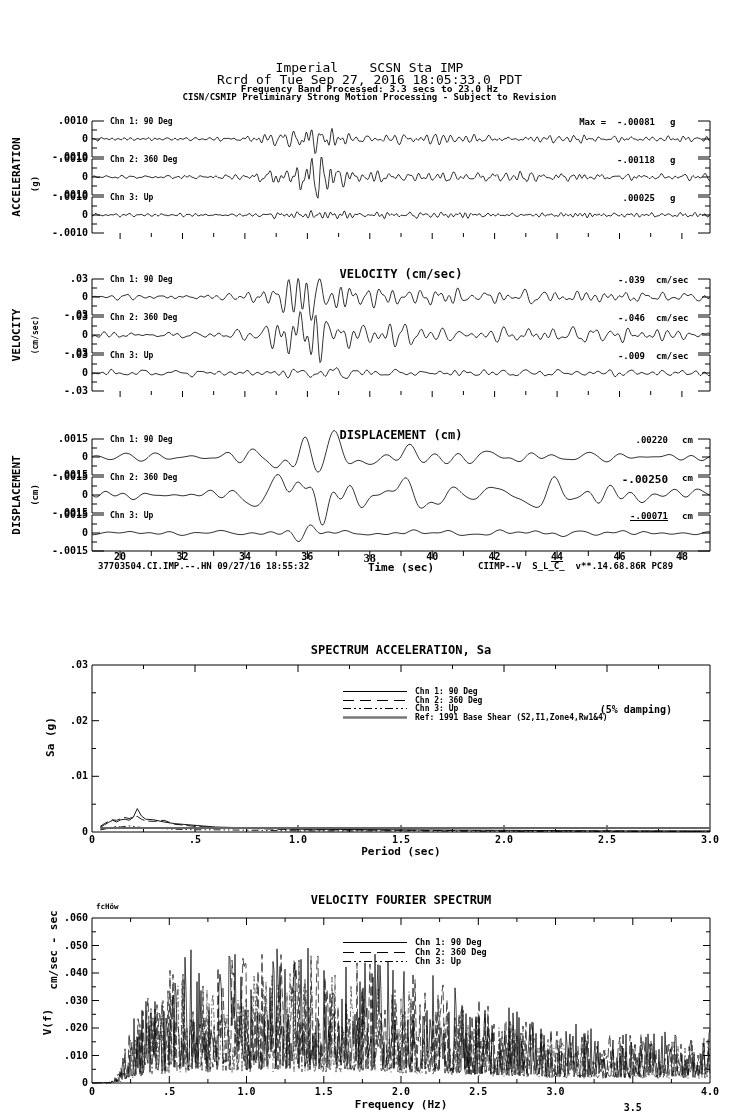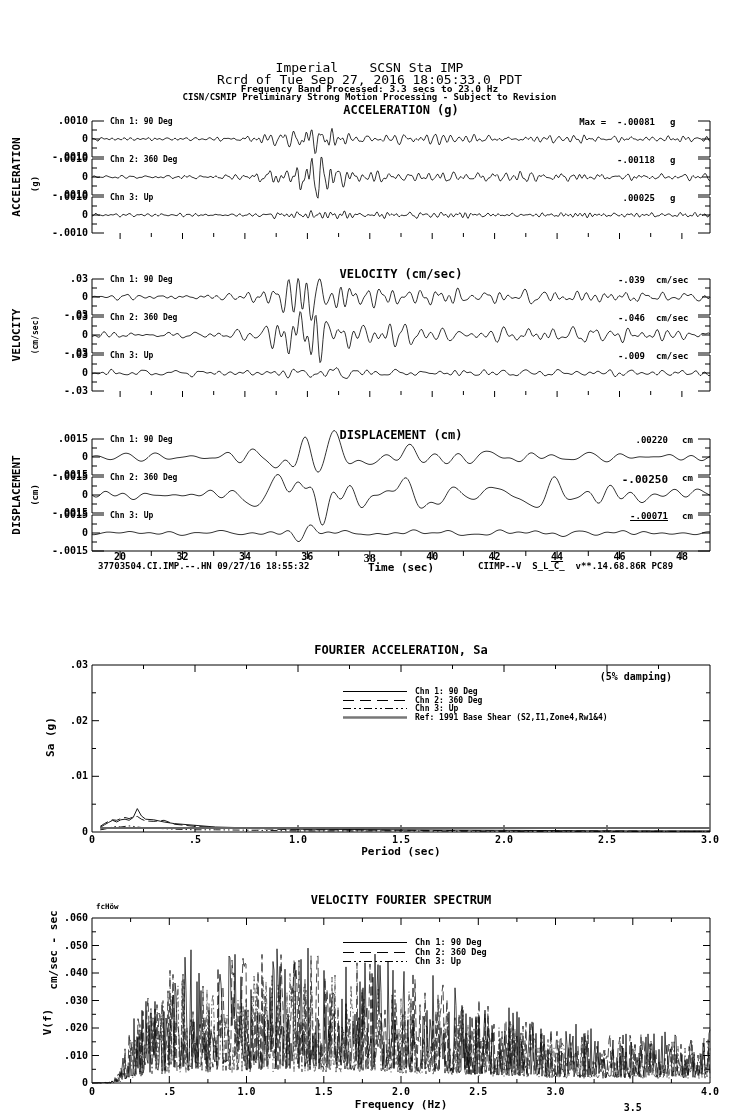--- a/index.html
+++ b/index.html
@@ -197,41 +197,40 @@
       <polyline fill="none" stroke="#000" stroke-width="0.7" stroke-dasharray="9,4" points="92,1083.0 93,1082.9 94,1083.0 95,1082.9 96,1082.9 97,1082.9 98,1082.9 99,1082.9 100,1082.9 101,1082.9 102,1082.9 103,1082.6 104,1082.6 105,1082.5 106,1082.8 107,1082.7 108,1082.9 109,1081.9 110,1082.7 111,1082.8 112,1081.0 113,1082.5 114,1081.3 115,1081.1 116,1078.3 117,1082.0 118,1074.2 119,1074.4 120,1076.5 121,1068.3 122,1080.3 123,1073.0 124,1077.7 125,1048.8 126,1078.6 127,1075.2 128,1072.7 129,1033.7 130,1043.8 131,1055.8 132,1042.3 133,1062.9 134,1073.4 135,1076.1 136,1048.8 137,1058.3 138,1018.7 139,1023.6 140,1074.2 141,1029.0 142,1075.1 143,1011.3 144,1050.1 145,1064.9 146,1051.8 147,1009.3 148,998.1 149,1026.7 150,1046.8 151,1066.2 152,1061.4 153,1017.8 154,1057.6 155,1008.9 156,1058.8 157,1004.6 158,1039.0 159,1013.0 160,1018.8 161,1032.4 162,1001.7 163,1021.5 164,1030.7 165,1071.4 166,1048.8 167,1036.8 168,990.8 169,1050.3 170,970.3 171,1064.4 172,1017.8 173,974.4 174,1013.0 175,1064.6 176,1020.1 177,1070.8 178,1065.7 179,1066.2 180,1068.3 181,1053.1 182,1023.6 183,974.2 184,1067.0 185,1028.0 186,1058.4 187,1050.0 188,1070.2 189,1066.2 190,1033.2 191,1019.6 192,1056.5 193,1011.6 194,1057.3 195,1043.0 196,1063.1 197,1035.6 198,1061.0 199,1047.0 200,1024.4 201,1058.2 202,1070.3 203,986.0 204,1049.4 205,1016.8 206,1048.3 207,1070.2 208,1069.8 209,1035.2 210,1069.7 211,1067.0 212,1062.3 213,1067.2 214,1026.4 215,1052.6 216,1041.1 217,1065.5 218,967.6 219,1036.2 220,1020.4 221,1038.8 222,987.8 223,986.2 224,1017.8 225,1035.8 226,1070.4 227,1036.4 228,1029.5 229,1030.6 230,1069.9 231,1038.2 232,960.2 233,975.1 234,973.2 235,1057.7 236,1020.7 237,1054.9 238,1069.5 239,1057.7 240,1016.1 241,1042.6 242,984.0 243,958.3 244,968.1 245,963.4 246,964.1 247,1070.2 248,1009.9 249,1070.1 250,1051.4 251,1067.6 252,1019.5 253,1038.7 254,1065.0 255,1010.5 256,1061.6 257,1055.4 258,970.9 259,1024.8 260,1011.7 261,1069.8 262,954.4 263,1066.8 264,1067.1 265,996.1 266,1010.2 267,1010.6 268,1040.5 269,1057.3 270,1058.2 271,997.0 272,1049.0 273,1024.2 274,1058.3 275,1049.1 276,1068.0 277,1006.3 278,1069.5 279,995.5 280,1068.3 281,954.6 282,988.2 283,1007.6 284,1046.9 285,1059.7 286,1068.5 287,1033.3 288,1019.1 289,1065.5 290,1030.0 291,1014.6 292,984.7 293,993.3 294,960.3 295,976.5 296,968.3 297,986.8 298,1063.5 299,960.2 300,1054.6 301,1021.3 302,1051.5 303,1023.2 304,1035.1 305,979.4 306,1041.3 307,1063.5 308,1059.5 309,1007.4 310,1069.8 311,955.8 312,1014.0 313,1061.8 314,1066.3 315,1062.6 316,1006.1 317,956.9 318,955.9 319,1063.1 320,1052.3 321,1066.4 322,1066.5 323,1066.2 324,1069.7 325,977.8 326,1010.6 327,989.3 328,1008.9 329,1068.4 330,992.0 331,1058.5 332,1022.3 333,1017.2 334,1013.4 335,1058.2 336,1048.2 337,1068.0 338,1006.8 339,1043.5 340,1062.2 341,1045.9 342,1045.1 343,1032.4 344,1032.3 345,1069.0 346,1003.7 347,1068.3 348,1069.4 349,1018.8 350,1036.2 351,1069.4 352,1068.8 353,1064.9 354,1070.3 355,1066.3 356,1065.0 357,962.8 358,1068.6 359,1017.7 360,1064.6 361,1060.6 362,989.0 363,1070.4 364,1021.3 365,1043.5 366,1070.4 367,1028.1 368,1069.0 369,1003.5 370,964.0 371,1043.1 372,971.4 373,1037.9 374,1044.1 375,1060.6 376,1053.8 377,1035.8 378,1046.6 379,1020.0 380,1047.5 381,1013.2 382,1027.7 383,1064.0 384,1029.9 385,1009.9 386,1037.2 387,1070.8 388,1050.0 389,1069.5 390,1067.2 391,1067.9 392,994.9 393,1068.1 394,1069.8 395,1009.7 396,1003.0 397,1027.9 398,1063.9 399,1065.0 400,1070.1 401,1049.7 402,1046.1 403,1014.5 404,1068.1 405,1068.6 406,1070.5 407,1063.9 408,1037.4 409,1063.1 410,1071.7 411,998.8 412,1071.7 413,973.0 414,1048.7 415,979.4 416,1025.1 417,1068.6 418,1037.0 419,1041.6 420,1004.6 421,1065.0 422,1068.7 423,1036.9 424,1044.5 425,992.8 426,1026.4 427,1026.7 428,1063.6 429,1071.6 430,1070.8 431,1046.5 432,1065.1 433,1020.9 434,1070.2 435,1060.5 436,1011.1 437,1056.6 438,994.8 439,1071.0 440,1014.8 441,1008.7 442,991.6 443,984.9 444,1032.6 445,1073.1 446,1023.8 447,999.6 448,1072.8 449,1073.1 450,1048.7 451,1071.1 452,1068.1 453,1073.4 454,1063.8 455,1017.7 456,1071.6 457,1072.3 458,1064.5 459,1014.0 460,1067.3 461,1011.6 462,1009.1 463,1006.9 464,1049.0 465,1068.6 466,1033.0 467,1073.9 468,1043.2 469,1074.2 470,1053.2 471,1074.3 472,1016.1 473,1041.2 474,1072.3 475,1074.5 476,1016.9 477,1047.6 478,1041.7 479,999.9 480,1048.4 481,1041.0 482,1073.2 483,1037.5 484,1067.0 485,1013.9 486,1072.2 487,1064.6 488,1006.1 489,1070.8 490,1051.7 491,1074.6 492,1030.8 493,1043.9 494,1024.1 495,1072.3 496,1064.3 497,1075.1 498,1051.0 499,1058.5 500,1052.8 501,1072.5 502,1031.4 503,1067.0 504,1070.1 505,1022.0 506,1020.7 507,1075.2 508,1043.1 509,1075.7 510,1021.4 511,1066.7 512,1075.8 513,1074.9 514,1040.1 515,1057.3 516,1038.8 517,1036.2 518,1073.8 519,1075.5 520,1047.5 521,1032.9 522,1073.0 523,1026.0 524,1076.2 525,1052.3 526,1022.0 527,1072.0 528,1076.2 529,1072.6 530,1050.9 531,1028.9 532,1021.9 533,1038.7 534,1075.9 535,1075.6 536,1068.3 537,1059.8 538,1067.3 539,1074.2 540,1056.2 541,1034.1 542,1055.1 543,1059.8 544,1044.2 545,1063.6 546,1076.7 547,1060.3 548,1061.7 549,1059.5 550,1047.6 551,1029.7 552,1050.9 553,1071.6 554,1068.4 555,1075.6 556,1045.2 557,1031.3 558,1076.2 559,1073.9 560,1040.3 561,1036.5 562,1069.4 563,1069.5 564,1077.2 565,1073.5 566,1057.8 567,1066.2 568,1058.6 569,1046.1 570,1071.9 571,1070.7 572,1065.7 573,1056.1 574,1069.5 575,1053.9 576,1052.8 577,1066.8 578,1046.5 579,1072.5 580,1077.4 581,1065.7 582,1037.5 583,1076.8 584,1074.7 585,1032.4 586,1055.3 587,1054.9 588,1030.6 589,1068.1 590,1065.4 591,1073.9 592,1077.5 593,1074.8 594,1076.3 595,1062.2 596,1067.3 597,1046.2 598,1057.5 599,1064.5 600,1066.6 601,1071.8 602,1060.3 603,1075.8 604,1050.2 605,1077.5 606,1077.6 607,1070.0 608,1057.8 609,1040.1 610,1034.6 611,1068.1 612,1056.4 613,1047.9 614,1060.5 615,1075.3 616,1074.1 617,1077.7 618,1049.4 619,1042.5 620,1037.0 621,1075.8 622,1066.7 623,1033.0 624,1058.9 625,1077.8 626,1052.0 627,1071.5 628,1072.0 629,1077.0 630,1035.3 631,1039.3 632,1050.4 633,1047.3 634,1074.4 635,1044.6 636,1071.3 637,1071.8 638,1076.7 639,1053.2 640,1076.9 641,1033.8 642,1063.0 643,1039.8 644,1042.1 645,1056.5 646,1077.5 647,1077.8 648,1074.6 649,1061.9 650,1043.7 651,1072.3 652,1071.3 653,1074.0 654,1050.5 655,1065.0 656,1050.3 657,1076.2 658,1064.8 659,1062.3 660,1075.0 661,1070.9 662,1077.2 663,1077.8 664,1075.3 665,1058.3 666,1076.5 667,1077.5 668,1054.8 669,1044.1 670,1048.1 671,1052.4 672,1041.9 673,1071.7 674,1077.7 675,1077.7 676,1052.4 677,1071.1 678,1060.0 679,1062.0 680,1066.2 681,1044.2 682,1077.7 683,1064.6 684,1074.4 685,1077.6 686,1067.8 687,1072.0 688,1074.3 689,1046.5 690,1048.9 691,1069.4 692,1060.5 693,1061.9 694,1074.3 695,1077.5 696,1069.8 697,1071.7 698,1055.0 699,1068.9 700,1074.7 701,1072.3 702,1072.3 703,1063.9 704,1038.4 705,1070.7 706,1067.1 707,1070.7 708,1052.6 709,1057.3 710,1077.6"></polyline>
       <polyline fill="none" stroke="#333" stroke-width="0.7" stroke-dasharray="6,2.5,1.5,2.5" points="92,1083.0 93,1083.0 94,1083.0 95,1082.9 96,1083.0 97,1082.9 98,1082.9 99,1082.9 100,1082.9 101,1082.8 102,1082.8 103,1082.8 104,1082.6 105,1082.8 106,1082.9 107,1082.2 108,1082.9 109,1082.6 110,1082.6 111,1082.6 112,1082.4 113,1080.9 114,1081.7 115,1077.5 116,1081.9 117,1081.6 118,1077.5 119,1079.8 120,1081.8 121,1081.4 122,1076.5 123,1070.6 124,1068.0 125,1053.2 126,1068.0 127,1074.2 128,1077.0 129,1069.6 130,1039.9 131,1041.6 132,1077.0 133,1077.5 134,1076.3 135,1038.7 136,1042.6 137,1066.6 138,1030.1 139,1041.0 140,1024.5 141,1076.2 142,1061.4 143,1068.7 144,1052.3 145,1044.5 146,1054.7 147,1050.6 148,1021.3 149,1053.6 150,1018.6 151,1007.2 152,1073.8 153,1046.5 154,1020.2 155,1053.6 156,1070.2 157,1028.3 158,1066.1 159,1031.4 160,1040.1 161,1013.6 162,1074.0 163,1000.5 164,1051.0 165,1073.4 166,1065.8 167,1071.4 168,1045.1 169,1073.6 170,1025.3 171,996.4 172,1061.6 173,1060.4 174,1025.2 175,1067.5 176,1022.0 177,1004.2 178,985.9 179,1055.3 180,1072.3 181,1068.2 182,980.9 183,1048.8 184,979.2 185,1048.9 186,1072.3 187,1027.9 188,1067.9 189,1071.8 190,1065.8 191,1067.0 192,1043.4 193,1019.3 194,1038.9 195,1062.2 196,1060.5 197,1066.9 198,1061.2 199,1062.3 200,1067.0 201,1062.9 202,1051.5 203,1019.0 204,1032.9 205,1047.6 206,1071.3 207,989.4 208,1072.3 209,1002.6 210,1071.7 211,1033.4 212,1000.9 213,994.2 214,1017.5 215,1046.3 216,1037.4 217,1047.3 218,1056.1 219,1059.6 220,1056.4 221,1014.4 222,1018.5 223,1070.5 224,1055.0 225,1017.4 226,1029.2 227,1015.2 228,1017.2 229,1068.9 230,1058.4 231,1070.7 232,1072.4 233,1047.5 234,1070.8 235,1037.3 236,1019.1 237,1070.2 238,1000.2 239,1044.3 240,1006.3 241,1020.3 242,1072.4 243,1005.3 244,1031.4 245,1067.1 246,999.5 247,1029.3 248,1041.4 249,1060.6 250,1071.8 251,1066.5 252,996.1 253,1035.6 254,976.2 255,990.4 256,1013.5 257,982.3 258,1060.6 259,1026.2 260,1058.6 261,1044.5 262,1035.4 263,977.4 264,1000.2 265,1060.5 266,981.5 267,1011.1 268,1069.1 269,1031.5 270,1042.0 271,1018.7 272,974.4 273,1071.9 274,1068.4 275,1068.4 276,1020.7 277,1041.3 278,984.8 279,995.7 280,1044.9 281,1065.7 282,1065.7 283,1060.5 284,1029.5 285,1040.1 286,1068.9 287,992.3 288,1053.8 289,1026.9 290,973.5 291,1001.1 292,988.6 293,1011.7 294,1071.6 295,989.6 296,1059.3 297,1053.5 298,1066.9 299,1060.5 300,1054.4 301,1047.4 302,1071.9 303,1010.1 304,986.9 305,1071.4 306,990.1 307,1035.5 308,1071.8 309,1041.0 310,1069.6 311,986.5 312,990.9 313,1027.7 314,1071.1 315,1071.0 316,1064.2 317,1039.5 318,1047.6 319,1023.4 320,1030.8 321,1070.0 322,1044.9 323,1071.8 324,1060.7 325,1046.8 326,1072.0 327,1059.7 328,1048.8 329,1031.4 330,1071.0 331,1064.3 332,977.1 333,1063.1 334,1064.8 335,975.0 336,1072.1 337,1048.8 338,1039.7 339,1069.2 340,1068.3 341,1072.2 342,1027.0 343,1030.3 344,1057.7 345,1050.7 346,1010.5 347,1008.2 348,1046.3 349,1043.7 350,1042.8 351,985.3 352,1008.0 353,1008.9 354,1070.1 355,1055.6 356,1034.0 357,1034.5 358,1035.6 359,1070.7 360,1071.5 361,1068.0 362,992.5 363,1035.9 364,998.9 365,1025.2 366,1053.2 367,1061.3 368,1067.9 369,1059.2 370,1043.4 371,1071.8 372,1070.0 373,1068.3 374,1052.6 375,1070.9 376,1032.1 377,1044.4 378,987.8 379,1016.9 380,1020.8 381,1070.6 382,1070.4 383,1052.4 384,1069.4 385,1071.5 386,1059.9 387,1057.1 388,1064.4 389,1039.3 390,1070.3 391,1072.3 392,1058.4 393,1053.3 394,1065.2 395,989.8 396,1064.5 397,1054.9 398,1072.0 399,1028.5 400,1072.9 401,998.7 402,1073.0 403,1073.0 404,1072.1 405,1011.4 406,1073.2 407,1030.4 408,1017.1 409,991.5 410,1008.3 411,1072.4 412,1065.5 413,1046.7 414,1019.2 415,1073.7 416,1061.9 417,1073.8 418,1069.8 419,1071.9 420,1072.7 421,1073.6 422,1073.8 423,1045.2 424,1061.6 425,1063.7 426,1074.0 427,1045.3 428,1067.3 429,1052.7 430,1071.8 431,1060.4 432,1060.7 433,1074.1 434,1070.5 435,1038.7 436,1068.9 437,1015.8 438,1010.9 439,1000.4 440,1057.2 441,1045.9 442,1042.9 443,1044.2 444,1023.6 445,1030.3 446,1038.8 447,1034.4 448,1012.8 449,1068.1 450,1064.4 451,1072.2 452,1074.6 453,1052.2 454,1069.4 455,1025.0 456,1041.2 457,1073.8 458,1025.1 459,1073.6 460,1015.7 461,1023.9 462,1044.0 463,1009.7 464,1052.1 465,1071.9 466,1074.9 467,1063.5 468,1024.8 469,1072.5 470,1035.3 471,1074.5 472,1073.8 473,1056.8 474,1028.9 475,1074.2 476,1025.8 477,1064.2 478,1013.4 479,1076.0 480,1039.2 481,1064.8 482,1074.8 483,1043.3 484,1056.7 485,1073.6 486,1040.8 487,1056.4 488,1016.5 489,1035.6 490,1042.3 491,1038.2 492,1065.9 493,1076.3 494,1064.9 495,1069.7 496,1068.7 497,1075.0 498,1068.2 499,1027.7 500,1067.8 501,1048.8 502,1064.1 503,1071.2 504,1076.4 505,1058.3 506,1075.8 507,1067.2 508,1055.2 509,1026.5 510,1064.5 511,1024.0 512,1060.1 513,1025.6 514,1073.3 515,1028.8 516,1053.9 517,1075.6 518,1069.4 519,1075.1 520,1036.4 521,1042.7 522,1069.4 523,1075.0 524,1055.0 525,1039.3 526,1061.3 527,1077.4 528,1058.2 529,1067.0 530,1031.6 531,1050.3 532,1034.6 533,1033.3 534,1039.4 535,1039.3 536,1054.7 537,1069.9 538,1047.9 539,1077.1 540,1047.7 541,1070.5 542,1032.6 543,1063.6 544,1073.5 545,1077.7 546,1049.2 547,1077.6 548,1039.4 549,1076.9 550,1077.7 551,1033.9 552,1077.7 553,1052.1 554,1047.9 555,1075.9 556,1058.8 557,1050.8 558,1041.5 559,1078.0 560,1045.5 561,1075.1 562,1042.9 563,1045.0 564,1046.3 565,1072.4 566,1078.1 567,1077.3 568,1068.4 569,1076.3 570,1070.6 571,1042.5 572,1065.9 573,1072.1 574,1070.7 575,1073.6 576,1067.4 577,1070.5 578,1061.5 579,1064.4 580,1078.0 581,1049.4 582,1036.9 583,1051.2 584,1078.3 585,1038.7 586,1074.4 587,1068.3 588,1074.5 589,1077.0 590,1076.8 591,1078.4 592,1074.6 593,1061.4 594,1070.6 595,1077.1 596,1073.3 597,1077.1 598,1077.8 599,1075.8 600,1063.6 601,1062.0 602,1053.8 603,1078.4 604,1062.3 605,1050.4 606,1058.7 607,1055.8 608,1073.9 609,1067.1 610,1060.3 611,1068.2 612,1049.9 613,1076.5 614,1072.8 615,1062.7 616,1077.1 617,1072.2 618,1075.0 619,1069.7 620,1041.5 621,1046.9 622,1046.4 623,1069.5 624,1068.6 625,1056.0 626,1074.5 627,1070.6 628,1067.6 629,1071.8 630,1078.6 631,1060.2 632,1046.1 633,1066.9 634,1051.4 635,1044.6 636,1076.5 637,1063.4 638,1060.4 639,1074.1 640,1056.6 641,1077.6 642,1075.0 643,1078.7 644,1065.1 645,1068.9 646,1067.7 647,1053.1 648,1056.6 649,1075.5 650,1054.6 651,1041.1 652,1075.7 653,1061.3 654,1074.7 655,1076.6 656,1076.8 657,1071.9 658,1078.5 659,1077.4 660,1076.4 661,1061.5 662,1073.5 663,1065.3 664,1075.8 665,1069.0 666,1071.1 667,1073.7 668,1066.4 669,1078.6 670,1067.6 671,1053.5 672,1077.3 673,1076.1 674,1040.5 675,1057.2 676,1077.3 677,1067.1 678,1046.2 679,1073.7 680,1075.6 681,1077.0 682,1070.2 683,1074.8 684,1077.7 685,1048.0 686,1078.5 687,1058.7 688,1078.5 689,1065.5 690,1072.2 691,1071.0 692,1041.6 693,1068.1 694,1052.2 695,1067.4 696,1073.3 697,1068.5 698,1066.1 699,1078.5 700,1053.1 701,1061.3 702,1077.4 703,1074.0 704,1072.6 705,1078.2 706,1064.7 707,1076.9 708,1039.7 709,1061.7 710,1048.2"></polyline>
       <polyline fill="none" stroke="#000" stroke-width="0.7" points="92,1083.0 93,1083.0 94,1082.9 95,1082.9 96,1082.9 97,1082.8 98,1082.8 99,1082.5 100,1082.9 101,1082.9 102,1082.8 103,1082.4 104,1082.8 105,1082.2 106,1082.7 107,1082.9 108,1082.9 109,1082.7 110,1082.9 111,1082.7 112,1080.9 113,1082.2 114,1082.4 115,1079.5 116,1082.1 117,1078.9 118,1081.8 119,1079.6 120,1071.5 121,1077.9 122,1068.7 123,1058.1 124,1068.2 125,1079.0 126,1077.9 127,1077.5 128,1066.1 129,1077.3 130,1055.0 131,1075.8 132,1074.8 133,1076.1 134,1018.5 135,1064.8 136,1074.5 137,1036.5 138,1068.3 139,1036.4 140,1072.1 141,1059.5 142,1010.3 143,1073.2 144,1069.0 145,1046.5 146,1001.3 147,1059.4 148,1063.4 149,1025.2 150,1072.3 151,1013.0 152,1039.2 153,1044.3 154,1055.3 155,1001.4 156,1060.9 157,1068.4 158,1070.2 159,1062.2 160,1032.7 161,1032.5 162,1071.2 163,1070.7 164,1011.5 165,1070.2 166,1018.0 167,1027.5 168,1035.7 169,1065.3 170,1032.8 171,1020.5 172,1019.1 173,995.0 174,1067.1 175,983.0 176,992.6 177,1026.7 178,1027.8 179,1035.9 180,1066.1 181,1056.7 182,1041.6 183,1066.7 184,1035.4 185,957.2 186,990.2 187,1034.8 188,1066.9 189,1066.5 190,1017.3 191,949.8 192,1068.9 193,1053.2 194,1021.8 195,1042.9 196,1068.4 197,981.6 198,1068.5 199,973.1 200,1028.4 201,990.5 202,1048.6 203,1052.8 204,1037.7 205,1060.1 206,1039.2 207,1069.0 208,1049.0 209,1010.3 210,1045.0 211,1030.5 212,1036.4 213,1041.9 214,1058.8 215,1062.0 216,1045.9 217,1069.5 218,1065.0 219,985.7 220,974.2 221,984.0 222,1005.6 223,1064.0 224,1059.7 225,1062.5 226,1060.6 227,1060.0 228,1060.7 229,956.0 230,957.8 231,998.0 232,1025.4 233,997.4 234,1018.7 235,954.3 236,1010.1 237,1020.8 238,1051.7 239,1031.6 240,1018.6 241,976.7 242,1040.2 243,1054.5 244,1060.8 245,1009.6 246,1069.5 247,1068.8 248,1050.5 249,1044.3 250,1069.3 251,989.5 252,1028.4 253,1060.4 254,1054.4 255,1060.6 256,1062.9 257,1015.6 258,1024.7 259,1068.7 260,1061.3 261,1052.2 262,1068.6 263,1050.3 264,1014.3 265,1045.3 266,1035.8 267,1066.5 268,1020.1 269,1030.4 270,987.5 271,1051.9 272,1029.6 273,961.5 274,970.1 275,1022.2 276,1068.9 277,948.8 278,980.9 279,1001.6 280,966.4 281,1034.5 282,1026.1 283,1066.2 284,1024.0 285,969.2 286,1027.8 287,1067.5 288,1014.0 289,1024.4 290,1068.5 291,1043.2 292,1061.1 293,1049.7 294,968.0 295,962.3 296,1046.9 297,1030.8 298,1037.7 299,1068.5 300,1021.8 301,959.3 302,1020.1 303,1055.6 304,1034.2 305,1066.2 306,1061.6 307,1053.8 308,948.1 309,1056.1 310,1064.9 311,1049.8 312,1059.4 313,1035.7 314,1059.1 315,1032.7 316,1066.2 317,1018.1 318,1018.9 319,1069.1 320,1060.1 321,1043.3 322,1056.4 323,1055.2 324,970.4 325,1043.7 326,1010.4 327,1067.6 328,1040.9 329,1025.9 330,1046.5 331,1012.6 332,999.7 333,992.8 334,994.4 335,1055.8 336,1061.1 337,1064.7 338,1043.7 339,1025.8 340,1050.5 341,1065.0 342,998.9 343,1059.4 344,1063.0 345,1060.7 346,966.9 347,1065.8 348,1052.0 349,1050.8 350,1069.2 351,1062.0 352,1047.1 353,1021.1 354,1044.1 355,1014.1 356,1061.3 357,1027.7 358,1017.7 359,1067.3 360,981.6 361,1069.6 362,1056.0 363,987.8 364,1024.5 365,962.7 366,1017.2 367,1008.1 368,1057.7 369,1048.2 370,1045.8 371,1035.6 372,1069.3 373,977.2 374,1067.1 375,954.1 376,1028.8 377,989.3 378,964.6 379,1014.2 380,965.3 381,992.2 382,1059.3 383,1069.4 384,1041.7 385,1068.0 386,1065.4 387,1053.7 388,961.5 389,1024.4 390,1059.0 391,1046.2 392,1037.5 393,970.2 394,1068.6 395,1019.8 396,1040.2 397,1034.5 398,1041.6 399,1067.0 400,1050.9 401,1069.9 402,1069.6 403,1004.6 404,971.4 405,1040.9 406,1066.9 407,1047.8 408,1019.6 409,1066.5 410,1069.6 411,1057.6 412,1061.2 413,1020.0 414,1045.5 415,1041.9 416,1059.3 417,1071.2 418,1067.2 419,1071.4 420,1070.9 421,1058.9 422,1065.3 423,1016.2 424,1020.7 425,1069.1 426,1056.1 427,1010.3 428,1052.9 429,1050.8 430,1019.4 431,1028.9 432,1050.9 433,975.4 434,1039.3 435,1071.5 436,1063.5 437,1065.7 438,1070.5 439,1069.9 440,1038.6 441,1027.7 442,1036.7 443,1059.1 444,1033.1 445,1066.8 446,1061.0 447,1071.1 448,1066.7 449,1011.8 450,1071.5 451,1068.5 452,1068.7 453,1072.9 454,1039.9 455,987.8 456,1005.6 457,1047.2 458,1065.7 459,1072.8 460,1072.0 461,1070.1 462,1005.4 463,1058.1 464,1038.7 465,1069.7 466,1013.6 467,1068.0 468,1051.8 469,1073.6 470,1016.9 471,1058.2 472,1060.7 473,1073.0 474,1065.4 475,1073.9 476,1016.6 477,1074.0 478,1050.8 479,1017.3 480,1074.1 481,1065.5 482,1073.7 483,1060.4 484,1027.1 485,1010.1 486,1035.4 487,1053.7 488,1028.2 489,1028.5 490,1064.0 491,1073.7 492,1025.4 493,1036.8 494,1074.0 495,1061.2 496,1058.8 497,1056.9 498,1074.5 499,1074.9 500,1038.3 501,1067.7 502,1075.0 503,1058.1 504,1043.8 505,1031.2 506,1060.5 507,1071.9 508,1073.7 509,1007.7 510,1069.3 511,1053.0 512,1072.2 513,1012.9 514,1040.7 515,1075.1 516,1067.2 517,1011.7 518,1069.8 519,1017.4 520,1075.7 521,1049.9 522,1041.5 523,1069.7 524,1059.4 525,1067.8 526,1066.1 527,1073.6 528,1053.7 529,1041.0 530,1023.7 531,1074.4 532,1060.0 533,1022.6 534,1058.2 535,1070.6 536,1033.3 537,1075.3 538,1074.0 539,1071.8 540,1065.2 541,1028.7 542,1076.2 543,1059.0 544,1035.2 545,1054.7 546,1076.3 547,1074.9 548,1049.7 549,1076.4 550,1071.3 551,1053.3 552,1072.0 553,1075.5 554,1076.4 555,1074.0 556,1072.5 557,1076.6 558,1059.9 559,1048.3 560,1076.6 561,1065.2 562,1053.2 563,1054.0 564,1072.1 565,1076.8 566,1031.3 567,1044.6 568,1073.6 569,1046.5 570,1033.9 571,1065.3 572,1047.2 573,1036.0 574,1076.8 575,1072.1 576,1024.1 577,1074.5 578,1076.4 579,1074.9 580,1076.9 581,1075.2 582,1076.3 583,1072.2 584,1033.6 585,1077.1 586,1054.3 587,1040.7 588,1077.0 589,1058.8 590,1075.3 591,1028.6 592,1073.6 593,1073.7 594,1055.9 595,1041.1 596,1074.3 597,1063.2 598,1041.2 599,1073.6 600,1052.6 601,1065.0 602,1059.2 603,1062.7 604,1058.8 605,1065.3 606,1077.3 607,1072.0 608,1074.3 609,1076.3 610,1075.9 611,1075.9 612,1056.5 613,1040.0 614,1076.8 615,1077.1 616,1071.6 617,1057.3 618,1076.7 619,1076.9 620,1052.9 621,1077.4 622,1045.9 623,1053.1 624,1076.9 625,1077.2 626,1033.9 627,1070.4 628,1074.1 629,1073.2 630,1077.5 631,1042.0 632,1075.4 633,1067.6 634,1076.2 635,1071.3 636,1065.4 637,1057.3 638,1065.3 639,1076.6 640,1046.0 641,1045.4 642,1066.9 643,1066.8 644,1077.5 645,1058.2 646,1036.9 647,1072.4 648,1033.9 649,1054.5 650,1072.8 651,1043.9 652,1043.9 653,1065.3 654,1033.7 655,1064.6 656,1074.5 657,1077.4 658,1075.0 659,1049.3 660,1076.9 661,1062.9 662,1035.9 663,1072.4 664,1072.8 665,1031.9 666,1054.0 667,1045.1 668,1069.5 669,1058.2 670,1049.1 671,1049.2 672,1076.2 673,1071.2 674,1071.7 675,1034.9 676,1036.5 677,1066.8 678,1074.1 679,1075.5 680,1073.0 681,1066.0 682,1054.4 683,1077.4 684,1077.4 685,1060.4 686,1070.6 687,1059.5 688,1075.4 689,1066.6 690,1044.9 691,1040.0 692,1048.8 693,1077.3 694,1054.2 695,1074.6 696,1073.6 697,1065.0 698,1075.4 699,1069.7 700,1073.4 701,1053.8 702,1074.3 703,1042.9 704,1047.6 705,1074.7 706,1071.0 707,1071.6 708,1071.7 709,1033.7 710,1029.6"></polyline>
     </svg>
 
   <div class="abs hdr" style="top:60px;font-size:13px">Imperial    SCSN Sta IMP</div>
   <div class="abs hdr" style="top:72px;font-size:13px">Rcrd of Tue Sep 27, 2016 18:05:33.0 PDT</div>
   <div class="abs hdr b" style="top:83px;font-size:9.5px">Frequency Band Processed: 3.3 secs to 23.0 Hz</div>
   <div class="abs hdr b" style="top:92px;font-size:9px">CISN/CSMIP Preliminary Strong Motion Processing - Subject to Revision</div>
 
-  <div class="abs ctr b" style="top:103px;font-size:12px">ACCELERATION (g)</div>
   <div class="abs ctr b" style="top:267px;font-size:12px">VELOCITY (cm/sec)</div>
   <div class="abs ctr b" style="top:428px;font-size:12px">DISPLACEMENT (cm)</div>
-  <div class="abs ctr b" style="top:643px;font-size:12px">FOURIER ACCELERATION, Sa</div>
+  <div class="abs ctr b" style="top:643px;font-size:12px">SPECTRUM ACCELERATION, Sa</div>
   <div class="abs ctr b" style="top:893px;font-size:12px">VELOCITY FOURIER SPECTRUM</div>
 
   <div class="abs rot b" style="left:16px;top:177px;font-size:11px">ACCELERATION</div>
   <div class="abs rot b" style="left:35px;top:184px;font-size:9px">(g)</div>
   <div class="abs rot b" style="left:16px;top:335px;font-size:11px">VELOCITY</div>
   <div class="abs rot b" style="left:35px;top:335px;font-size:8px">(cm/sec)</div>
   <div class="abs rot b" style="left:16px;top:495px;font-size:11px">DISPLACEMENT</div>
   <div class="abs rot b" style="left:35px;top:495px;font-size:9px">(cm)</div>
   <div class="abs rot b" style="left:50px;top:737px;font-size:11px">Sa (g)</div>
   <div class="abs rot b" style="left:53px;top:950px;font-size:11px">cm/sec - sec</div>
   <div class="abs rot b" style="left:47px;top:1022px;font-size:11px">V(f)</div>
 
   <div class="abs ctr b" style="top:561px;font-size:11px">Time (sec)</div>
   <div class="abs b" style="left:98px;top:561px;font-size:9px">37703504.CI.IMP.--.HN 09/27/16 18:55:32</div>
   <div class="abs b" style="left:478px;top:561px;font-size:9px">CIIMP--V  S_L_C_  v**.14.68.86R PC89</div>
 
-  <div class="abs b" style="left:532px;width:140px;text-align:right;top:671px;font-size:10px">(5% damping)</div>
+  <div class="abs b" style="left:532px;width:140px;text-align:right;top:704px;font-size:10px">(5% damping)</div>
   <div class="abs ctr b" style="top:845px;font-size:11px">Period (sec)</div>
 
   <div class="lg" style="top:687px">
     <svg width="64" height="9">
         <line x1="0" y1="4.5" x2="64" y2="4.5" stroke="#000" stroke-width="1"></line>
       </svg>
     <span style="font-size:8px">Chn 1: 90 Deg</span>
   </div>
   <div class="lg" style="top:696px">
     <svg width="64" height="9">

